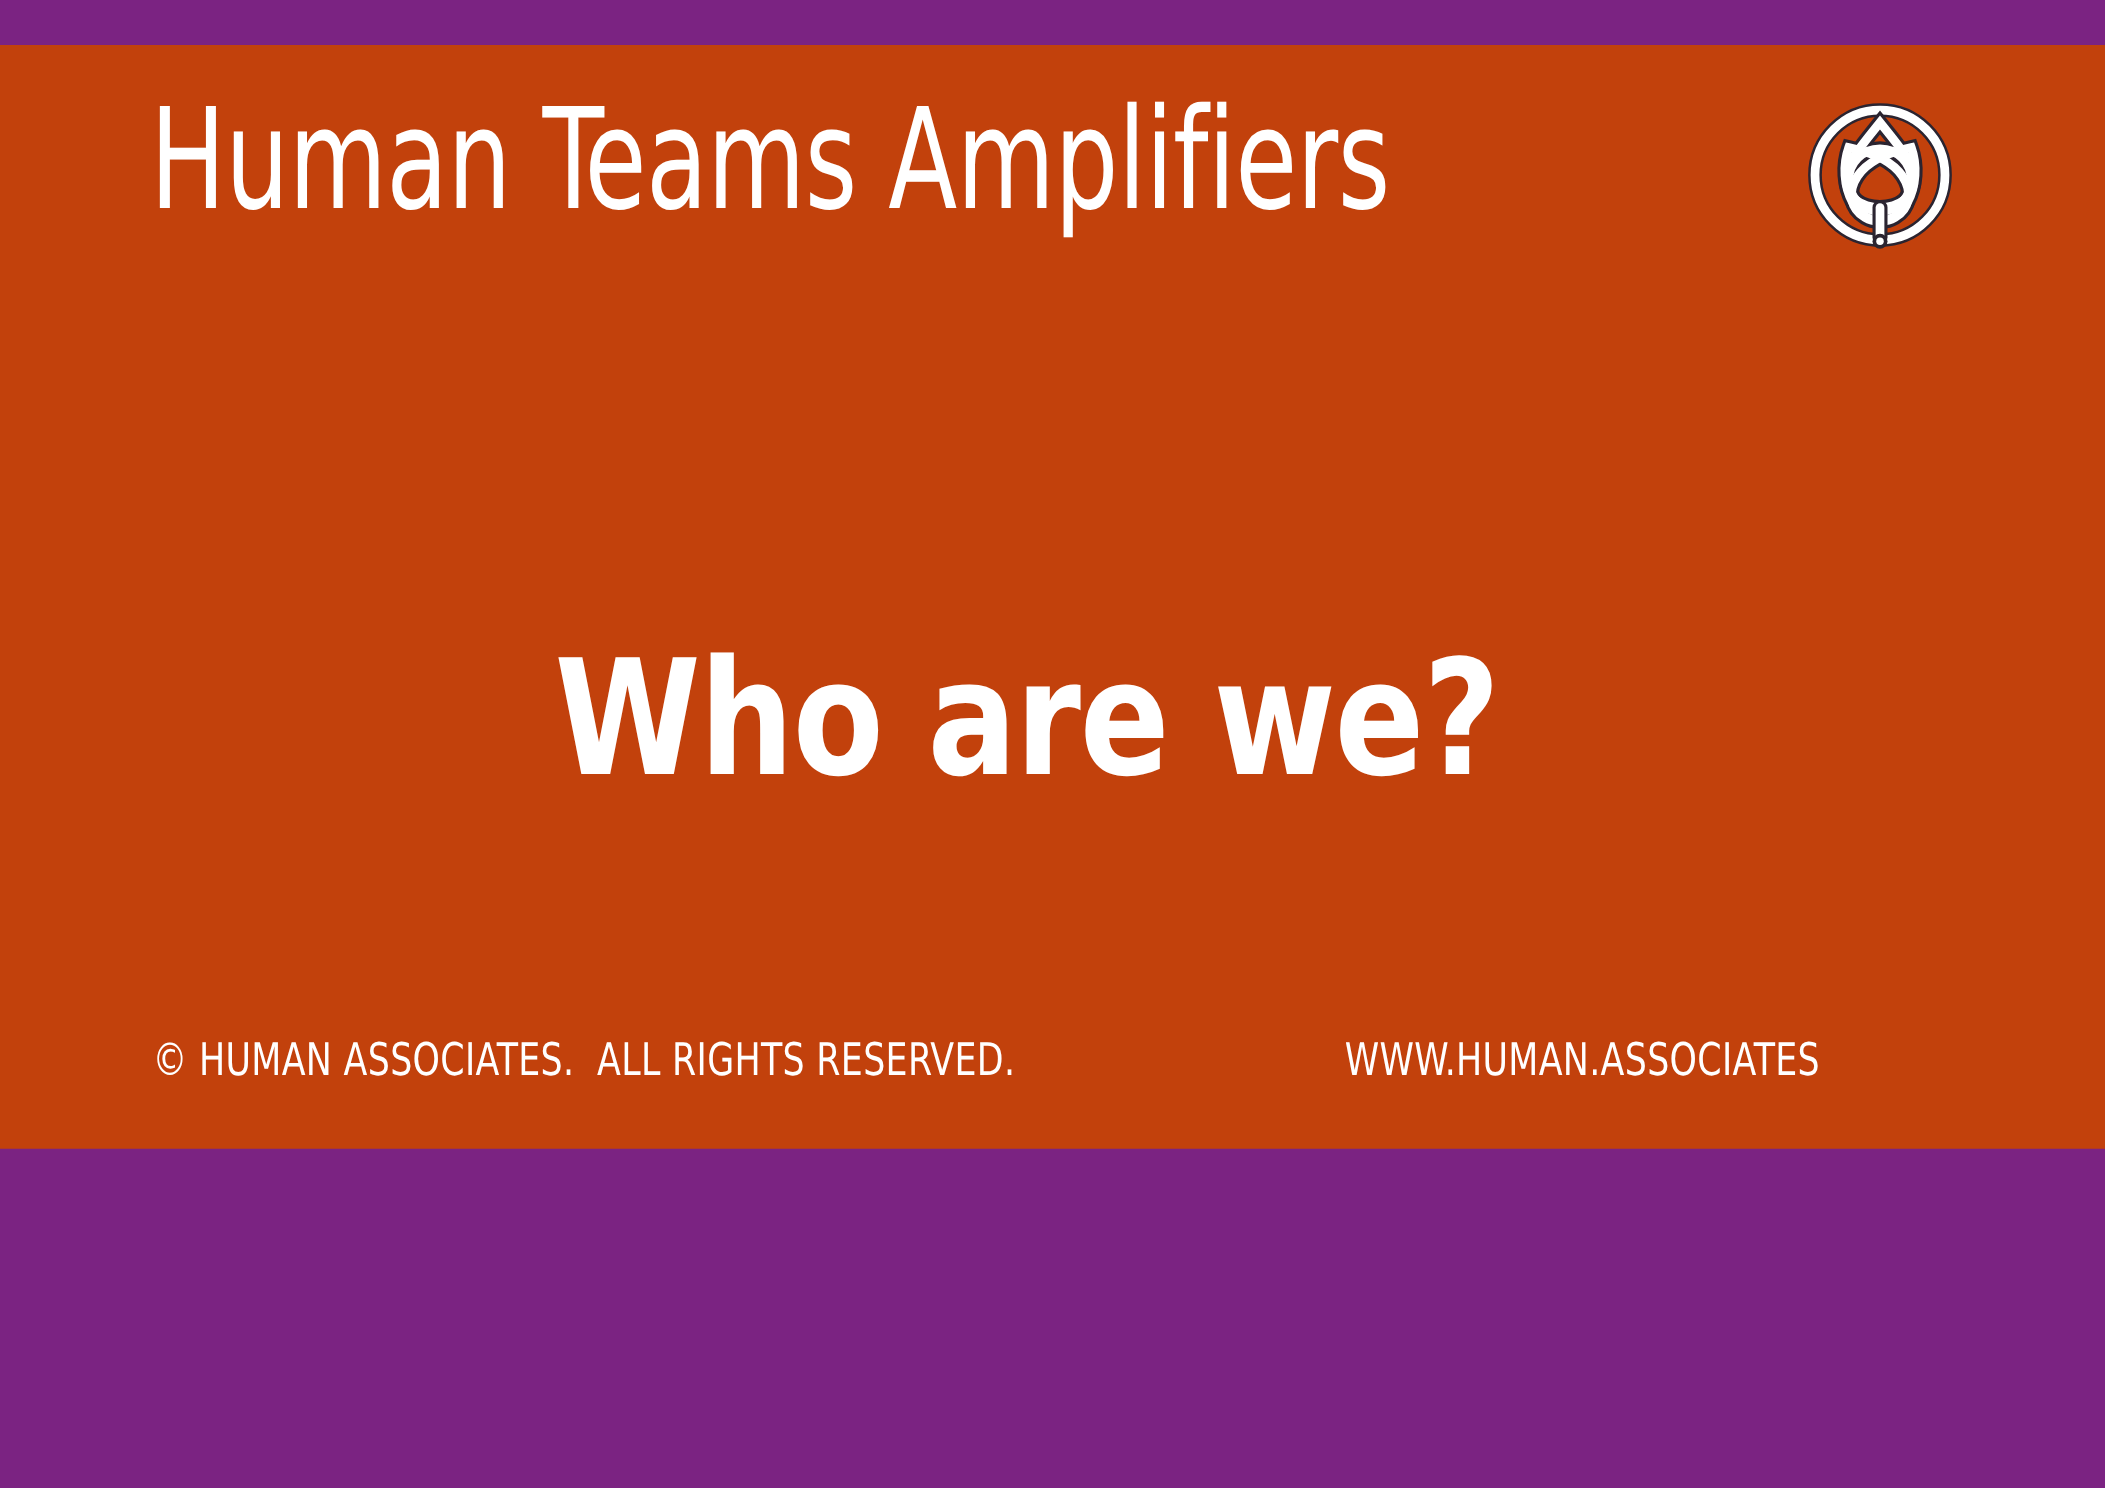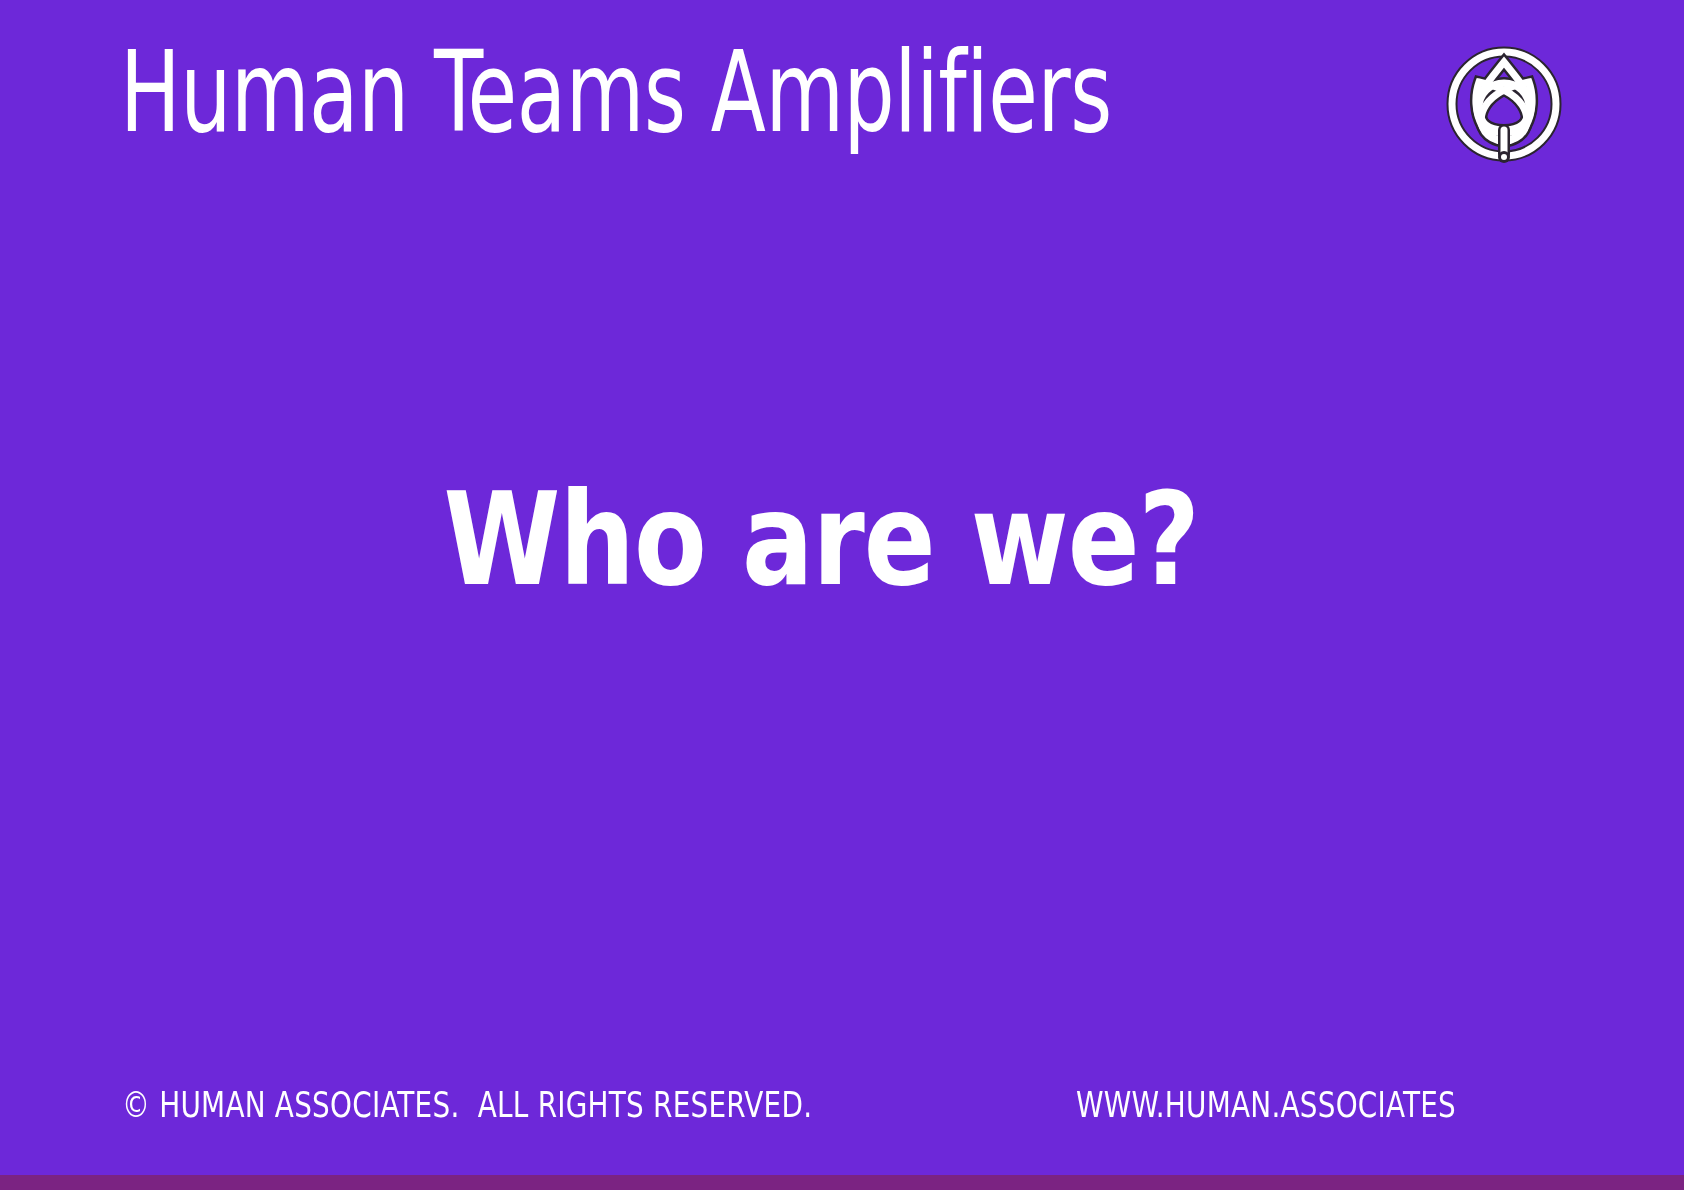--- a/index.html
+++ b/index.html
@@ -13,22 +13,23 @@
 
   body {
     background: #7b2382;
     font-family: "Liberation Sans", "DejaVu Sans", sans-serif;
     -webkit-font-smoothing: antialiased;
   }
 
   .slide {
     position: relative;
     width: 1684px;
-    height: 1175px;
-    background: #6d28d9;
+    height: 883px;
+    background: #c2410c;
+    margin-top: 36px;
   }
 
   
   .slide-title {
     position: absolute;
     left: 120px;
     top: 36px;
     width: 1200px;
     color: #ffffff;
     font-family: "DejaVu Sans Condensed", "Liberation Sans Narrow",

